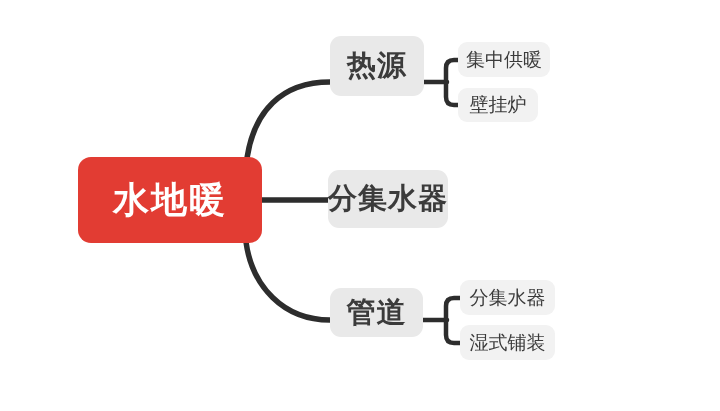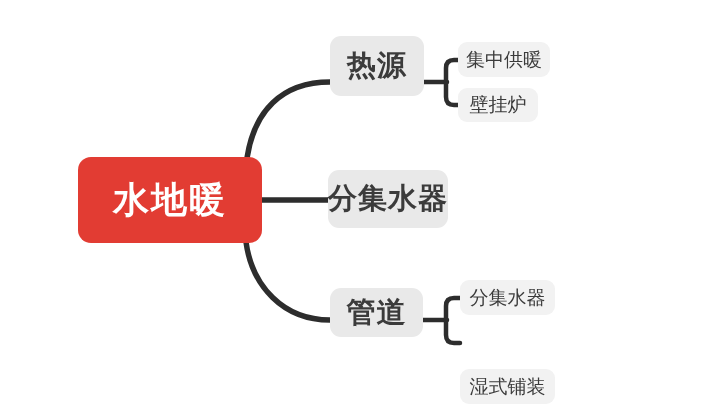--- a/index.html
+++ b/index.html
@@ -64,21 +64,21 @@
     border-radius: 9px;
     font-size: 19px;
     font-weight: 500;
   }
   .node-heat     { left: 330px; top: 36px;  width: 94px;  height: 60px; }
   .node-manifold { left: 328px; top: 170px; width: 120px; height: 58px; text-align: right; }
   .node-pipe     { left: 330px; top: 288px; width: 93px;  height: 49px; }
   .node-central  { left: 458px; top: 42px;  width: 92px;  height: 35px; text-align: center; }
   .node-boiler   { left: 458px; top: 88px;  width: 80px;  height: 34px; }
   .node-dry      { left: 460px; top: 280px; width: 95px;  height: 35px; }
-  .node-wet      { left: 460px; top: 325px; width: 95px;  height: 35px; margin-top: 44px; }
+  .node-wet      { left: 460px; top: 325px; width: 95px;  height: 35px; }
 </style>
 </head>
 <body>
 
 <div class="canvas">
 
   <svg class="connector-layer" viewBox="0 0 720 411" xmlns="http://www.w3.org/2000/svg" aria-hidden="true">
     <path class="connector main" d="M 247 158 C 254 112 281 82 330 82"></path>
     <path class="connector main" d="M 261 200 L 329 200"></path>
     <path class="connector main" d="M 246 242 C 252 286 283 320 330 320"></path>

